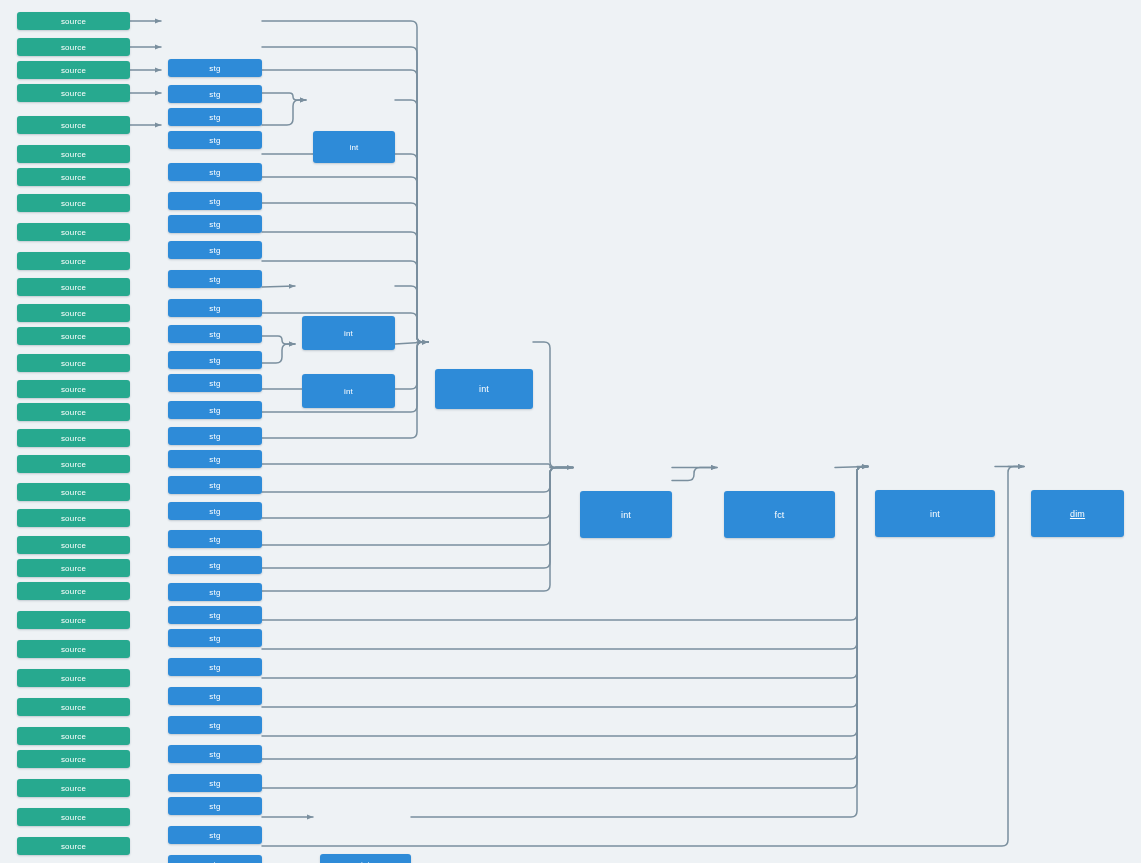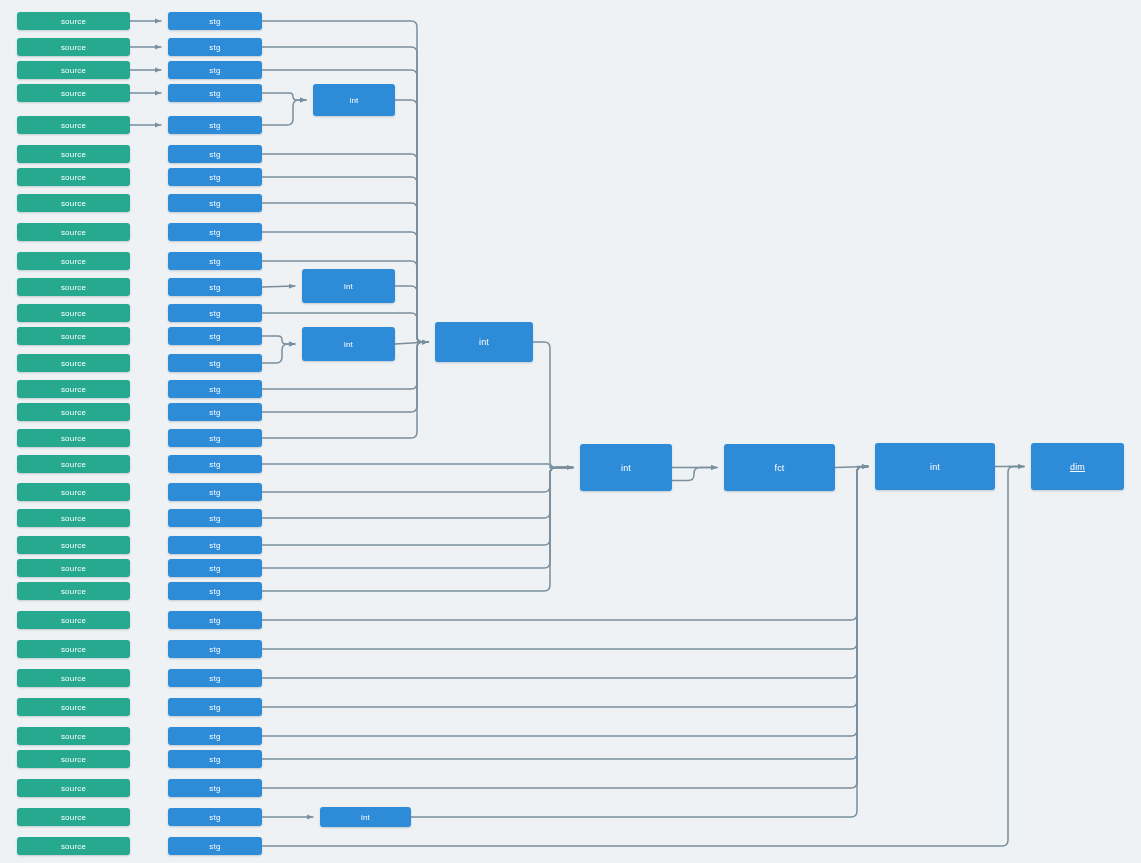--- a/index.html
+++ b/index.html
@@ -16,21 +16,21 @@
     position:absolute;
     display:flex;align-items:center;justify-content:center;
     color:#ffffff;
     border-radius:3px;
     box-shadow:0 1px 2px rgba(40,60,80,0.22);
     box-sizing:border-box;
     letter-spacing:.2px;
     user-select:none;
   }
   .node-source{background:#27a98f;}
-  .node-stg,.node-int,.node-fct,.node-dim{background:#2e8bd8;}
+  .node-stg,.node-int,.node-fct,.node-dim{background:#2e8bd8;margin-top:47px;}
   .lbl{pointer-events:none;white-space:nowrap;}
 </style>
 </head>
 <body>
 
 <div id="canvas">
   <svg id="edges" viewBox="0 0 1141 863" xmlns="http://www.w3.org/2000/svg">
     <defs>
       <marker id="arrow" markerWidth="7" markerHeight="7" refX="6.2" refY="2.6" orient="auto" markerUnits="userSpaceOnUse">
         <path d="M0,0 L6.4,2.6 L0,5.2 z" fill="#7a8f9e"></path>

